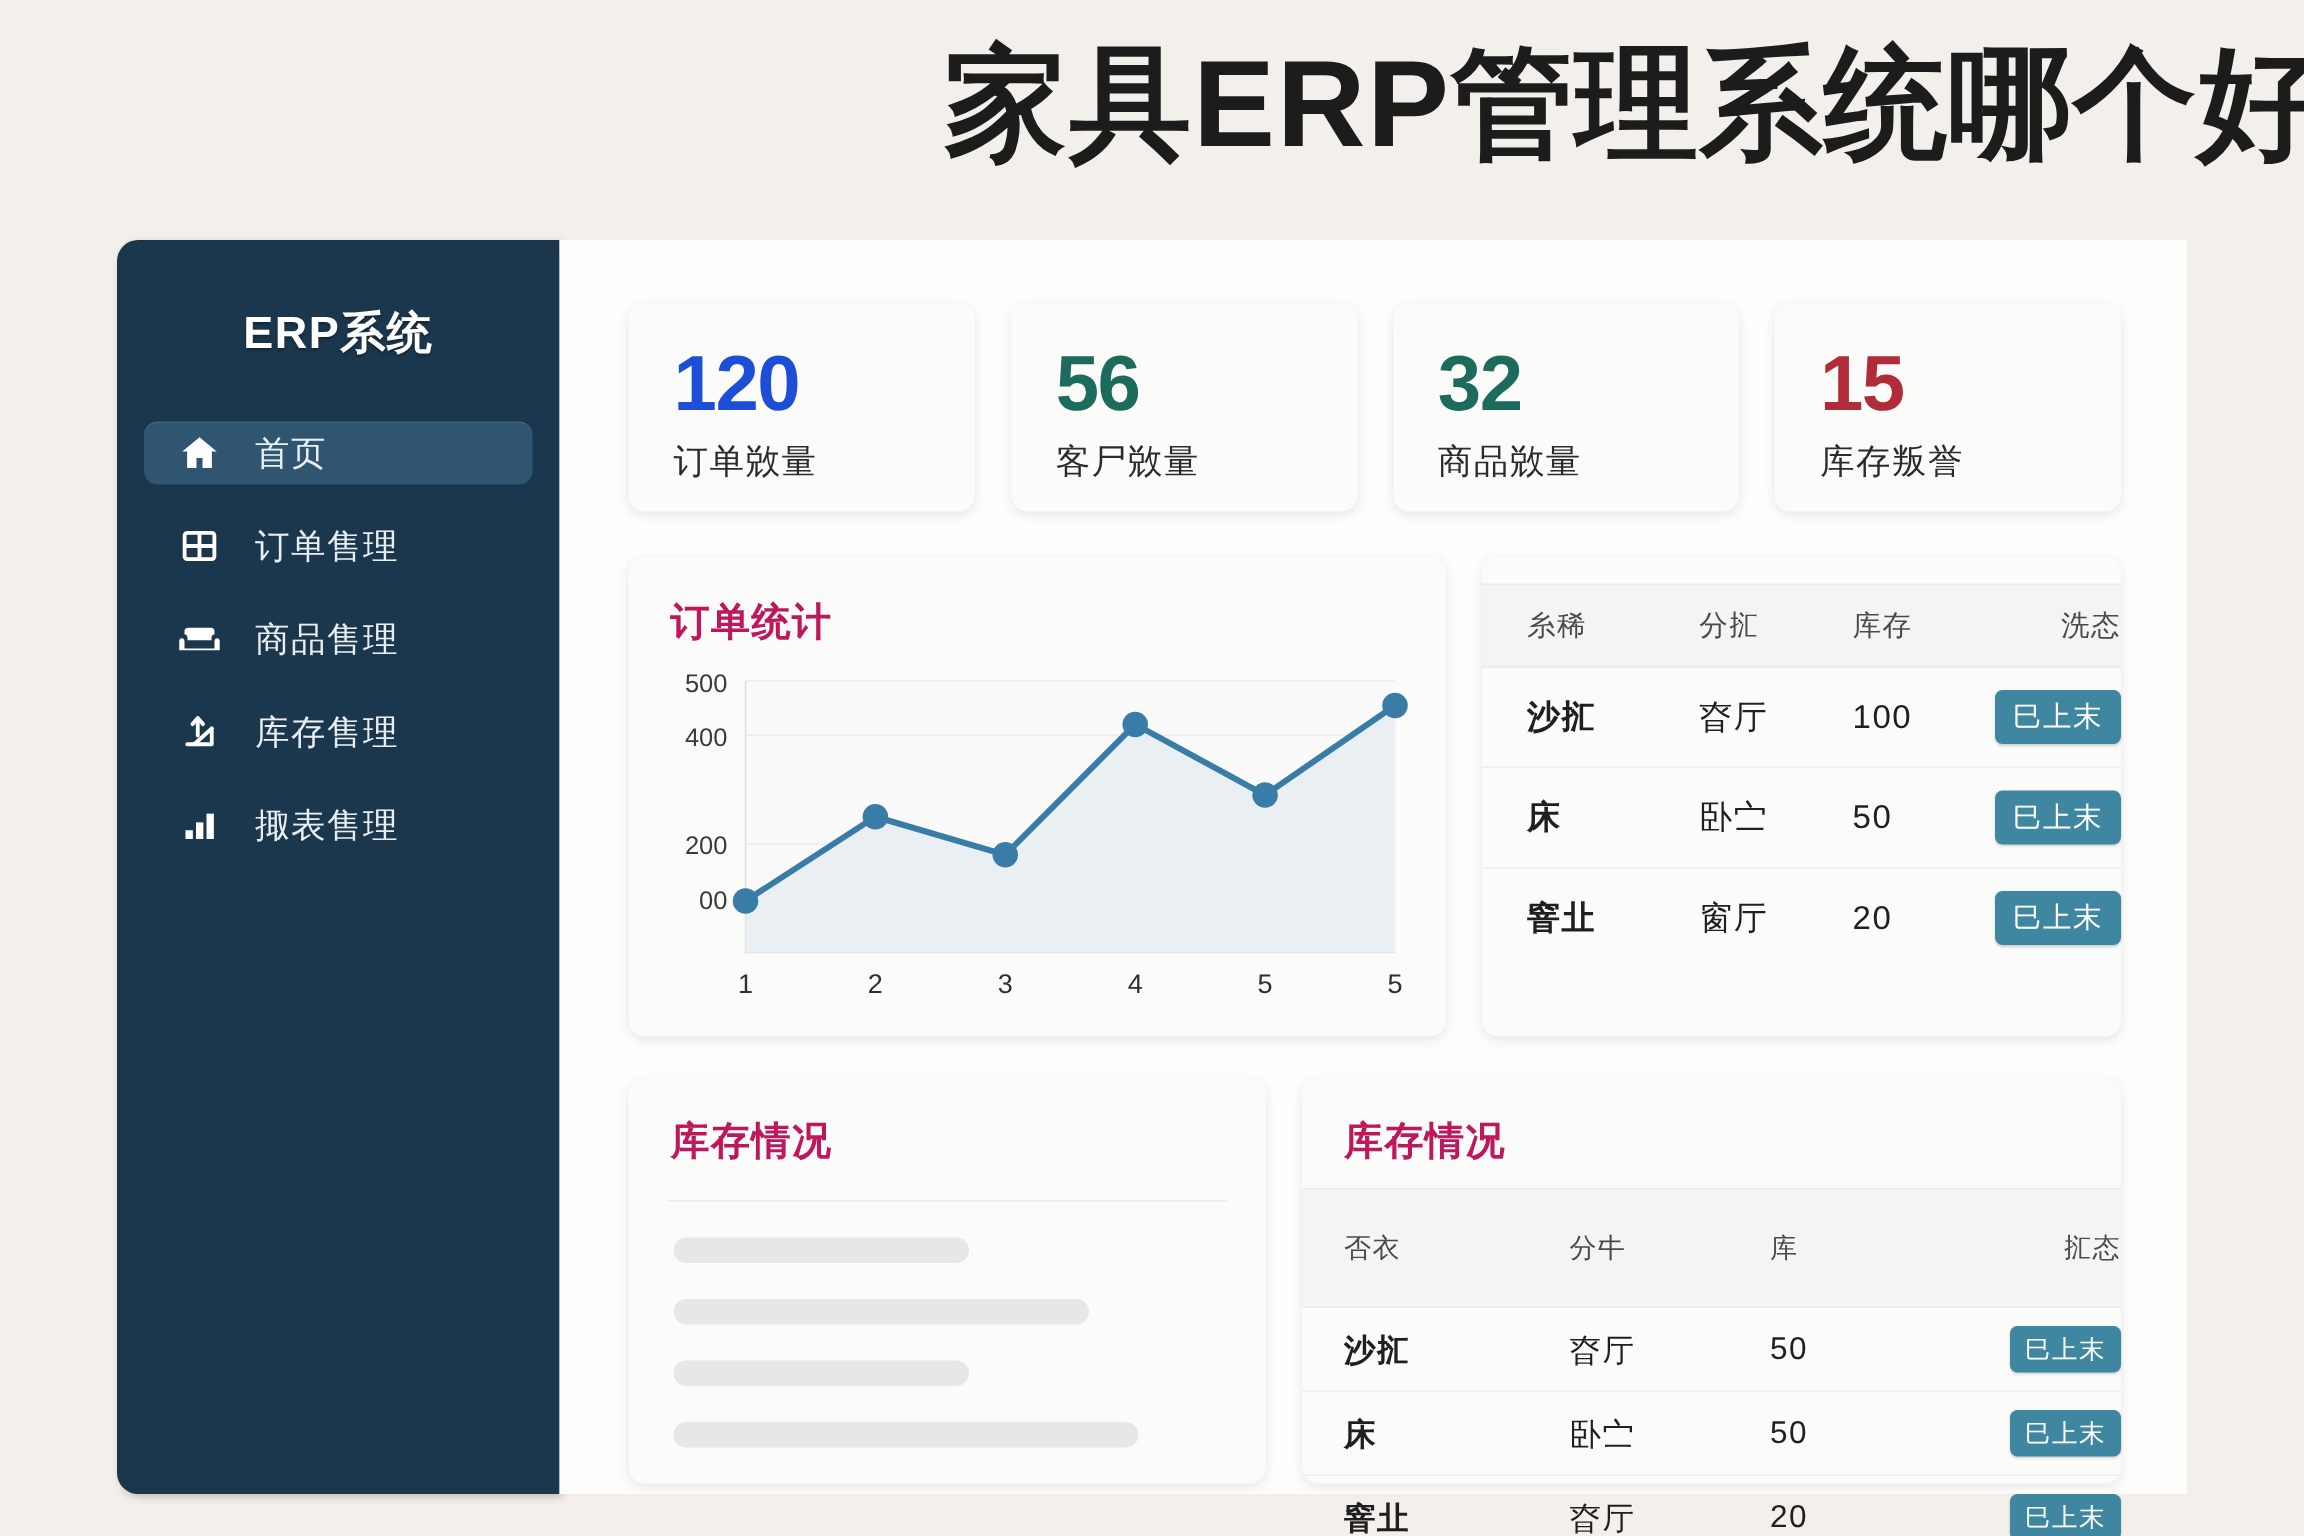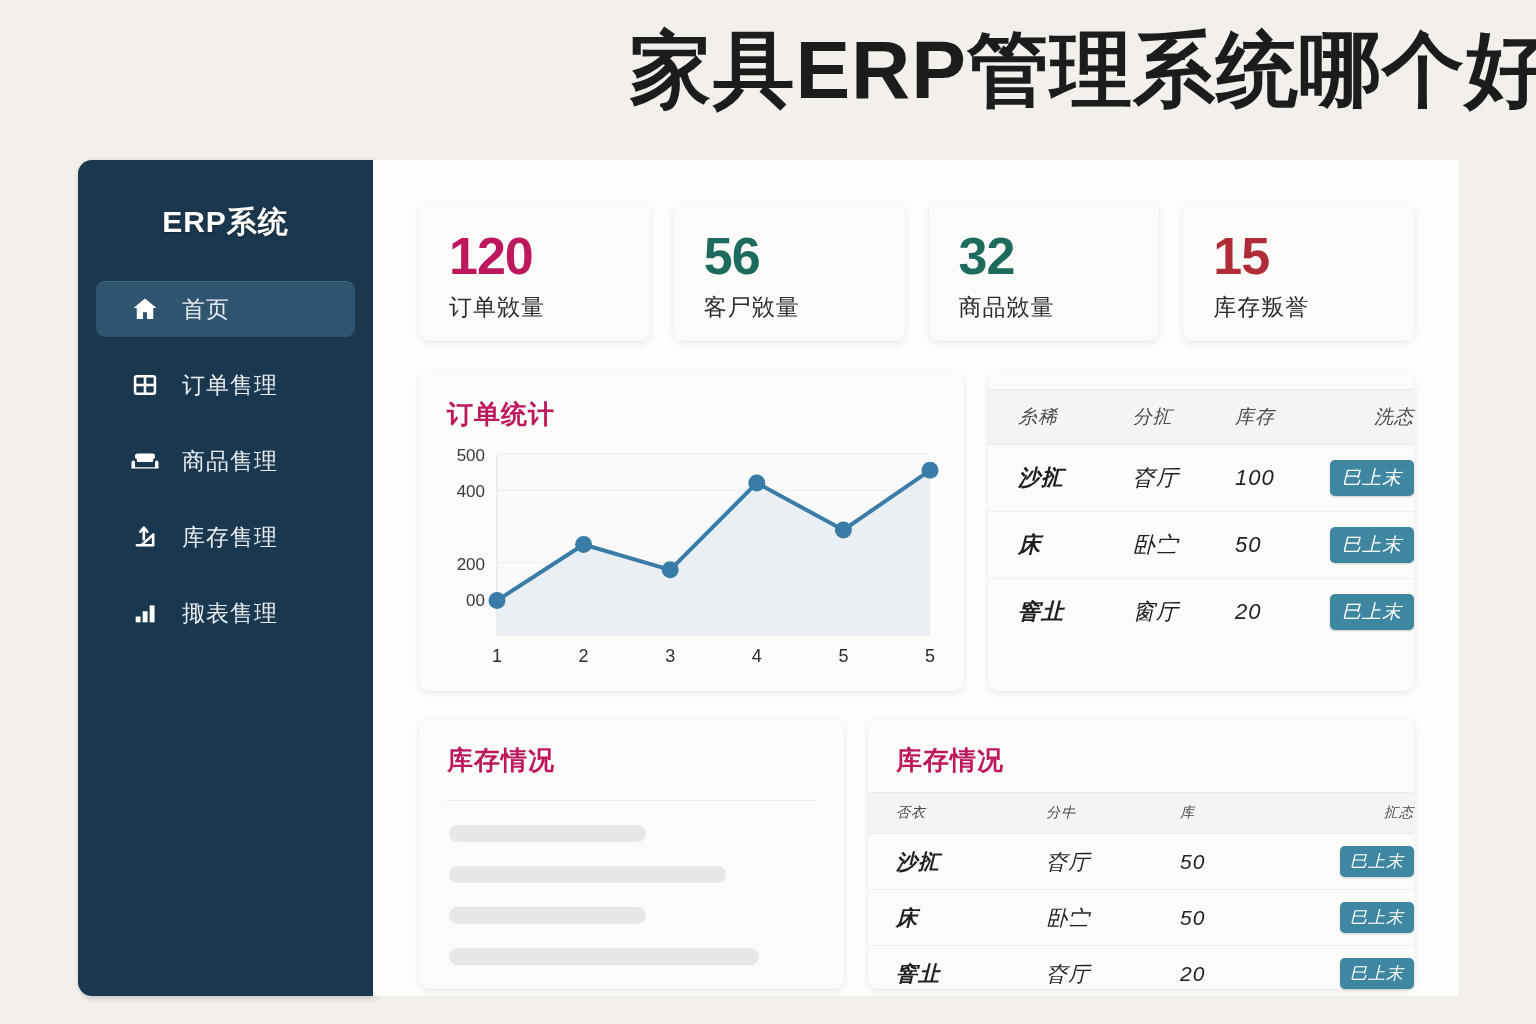--- a/index.html
+++ b/index.html
@@ -35,22 +35,22 @@
     position:relative;
   }
   .brand{
     color:#ffffff;font-size:30px;font-weight:bold;
     text-align:center;padding-top:42px;letter-spacing:1px;
     text-shadow:0 1px 2px rgba(0,0,0,.35);
   }
   .nav{margin-top:38px;}
   .nav-item{
     display:flex;align-items:center;
-    height:56px;margin:0 18px 20px 18px;
-    padding-left:34px;border-radius:9px;
+    height:42px;margin:0 18px 20px 18px;
+    padding-left:22px;border-radius:9px;
     color:#e9eef3;font-size:23px;
     box-sizing:border-box;
   }
   .nav-item.active{
     background:#2f5570;
     box-shadow:inset 0 1px 0 rgba(255,255,255,.10);
   }
   .nav-ico{
     width:30px;height:30px;flex:0 0 30px;
     margin-right:22px;display:flex;align-items:center;justify-content:center;
@@ -87,21 +87,21 @@
   .card-title{
     font-size:26px;font-weight:bold;color:#be185d;
     padding:26px 0 0 28px;letter-spacing:1px;
   }
   .chart-card{flex:0 0 545px;height:320px;}
   .table-card{flex:1;height:320px;}
   
   .chart-wrap{position:relative;height:225px;margin:14px 24px 0 22px;}
   .chart-wrap svg{display:block;}
   
-  table{width:100%;border-collapse:collapse;font-style:italic;}
+  table{width:100%;border-collapse:collapse;}
   .tbl{margin-top:18px;}
   .tbl th{
     font-size:19px;font-weight:normal;color:#4a4a4a;
     padding:14px 0;letter-spacing:1px;
     background:#f4f4f3;
     border-top:1px solid #eceae8;border-bottom:1px solid #eceae8;
   }
   .tbl td{
     font-size:22px;color:#1f1f1f;padding:15px 0;
     border-bottom:1px solid #efeeec;letter-spacing:1px;
@@ -121,21 +121,21 @@
   
   .row3{display:flex;gap:24px;margin-top:28px;}
   .skel-card{flex:0 0 425px;height:270px;}
   .skel-card .card-title{padding-top:24px;}
   .skel-sep{height:1px;background:#eeecea;margin:22px 26px 0 26px;}
   .skels{padding:24px 30px 0 30px;}
   .skel{height:17px;border-radius:9px;background:#e7e7e6;margin-bottom:24px;}
   .inv-card{flex:1;height:270px;}
   .inv-card .card-title{padding-top:24px;}
   .inv-card .tbl{margin-top:14px;}
-  .inv-card .tbl th{font-size:14px;padding:11px 0;}
+  .inv-card .tbl th{font-size:18px;padding:27px 0;}
   .inv-card .tbl td{font-size:21px;padding:12px 0;}
   .inv-card .c-name{padding-left:28px !important;width:32%;}
 </style>
 </head>
 <body>
 
 <div class="page-title">家具ERP管理系统哪个好</div>
 
 <div class="app">
 
@@ -197,21 +197,21 @@
         <span class="nav-lbl">掫表售理</span>
       </div>
 
     </div>
   </div>
 
   <div class="main">
 
     <div class="stats">
       <div class="stat-card">
-        <div class="stat-num" style="color: #be185d;">120</div>
+        <div class="stat-num" style="color: #1d4ed8;">120</div>
         <div class="stat-lbl">订单敚量</div>
       </div>
       <div class="stat-card">
         <div class="stat-num" style="color: rgb(29, 107, 92);">56</div>
         <div class="stat-lbl">客尸敚量</div>
       </div>
       <div class="stat-card">
         <div class="stat-num" style="color: rgb(29, 107, 92);">32</div>
         <div class="stat-lbl">商品敚量</div>
       </div>

